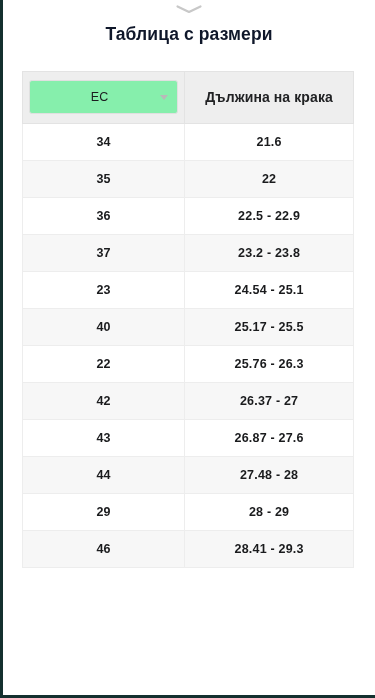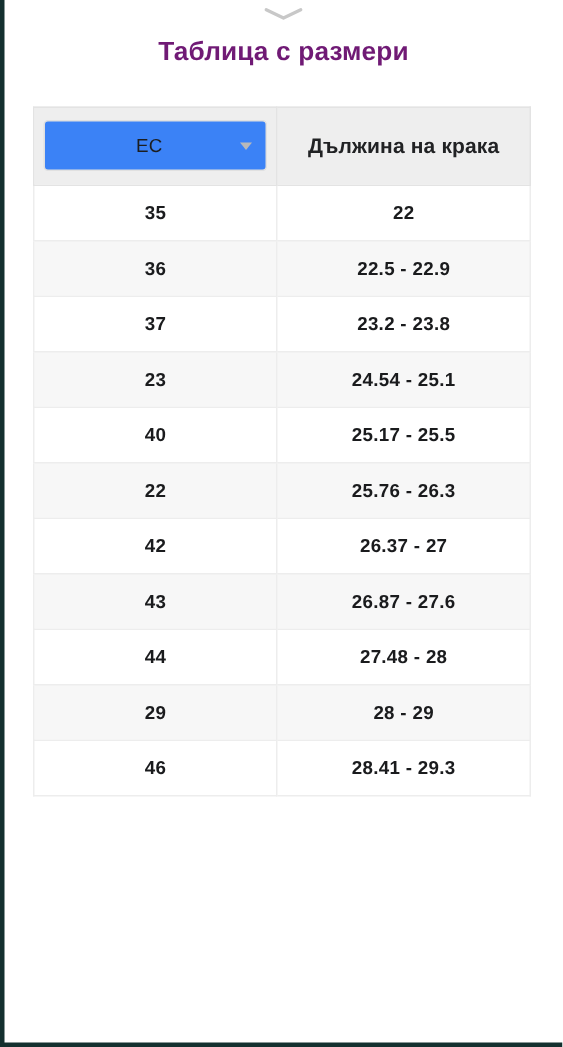--- a/index.html
+++ b/index.html
@@ -34,21 +34,21 @@
     justify-content: center;
     padding-top: 2px;
   }
   #drag-handle svg { display: block; }
 
   
   #sheet-title {
     text-align: center;
     font-size: 17.5px;
     font-weight: bold;
-    color: #701a75;
+    color: #0f172a;
     letter-spacing: 0.1px;
     padding: 7px 16px 0 16px;
     line-height: 1.3;
   }
 
   
   #size-table-wrap {
     margin: 25px 21px 0 19px;
   }
 
@@ -68,21 +68,21 @@
 
   th.col-system { width: 49%; }
   th.col-length { width: 51%; }
 
   
   .unit-select {
     width: 100%;
     max-width: 152px;
     height: 34px;
     margin: 0 auto;
-    background: #3b82f6;
+    background: #86efac;
     border: 1px solid #e0e0e0;
     border-radius: 3px;
     display: flex;
     align-items: center;
     position: relative;
     cursor: pointer;
   }
   .unit-select-value {
     flex: 1;
     text-align: center;
@@ -166,20 +166,24 @@
               </span>
             </div>
           </th>
           <th class="col-length">
             <div class="length-header-label">Дължина на крака</div>
           </th>
         </tr>
       </thead>
       <tbody id="size-table-body">
           <tr>
+            <td>34</td>
+            <td>21.6</td>
+          </tr>
+          <tr>
             <td>35</td>
             <td>22</td>
           </tr>
           <tr>
             <td>36</td>
             <td>22.5 - 22.9</td>
           </tr>
           <tr>
             <td>37</td>
             <td>23.2 - 23.8</td>

